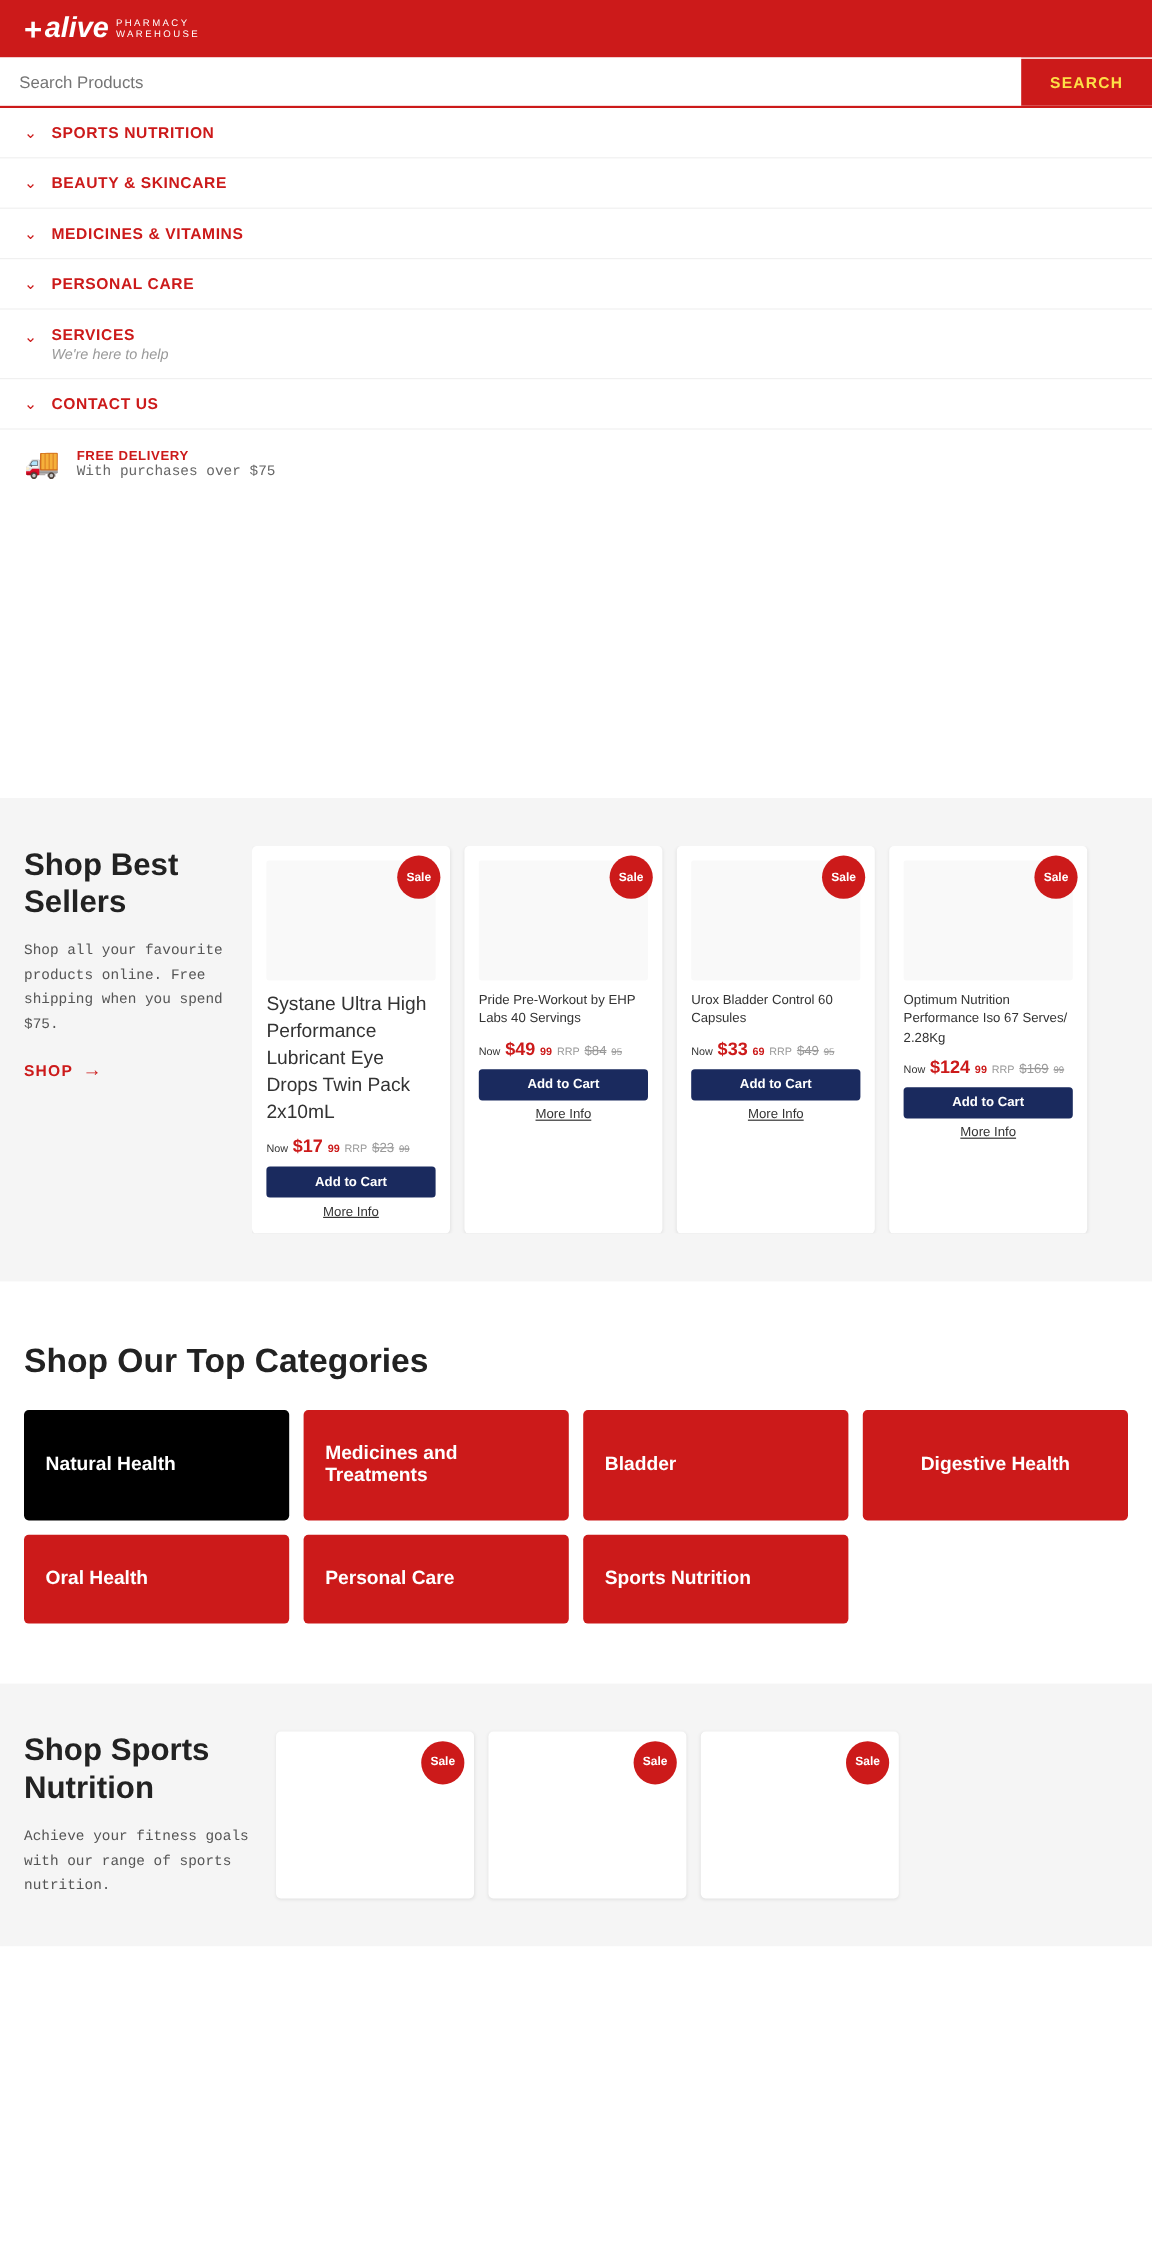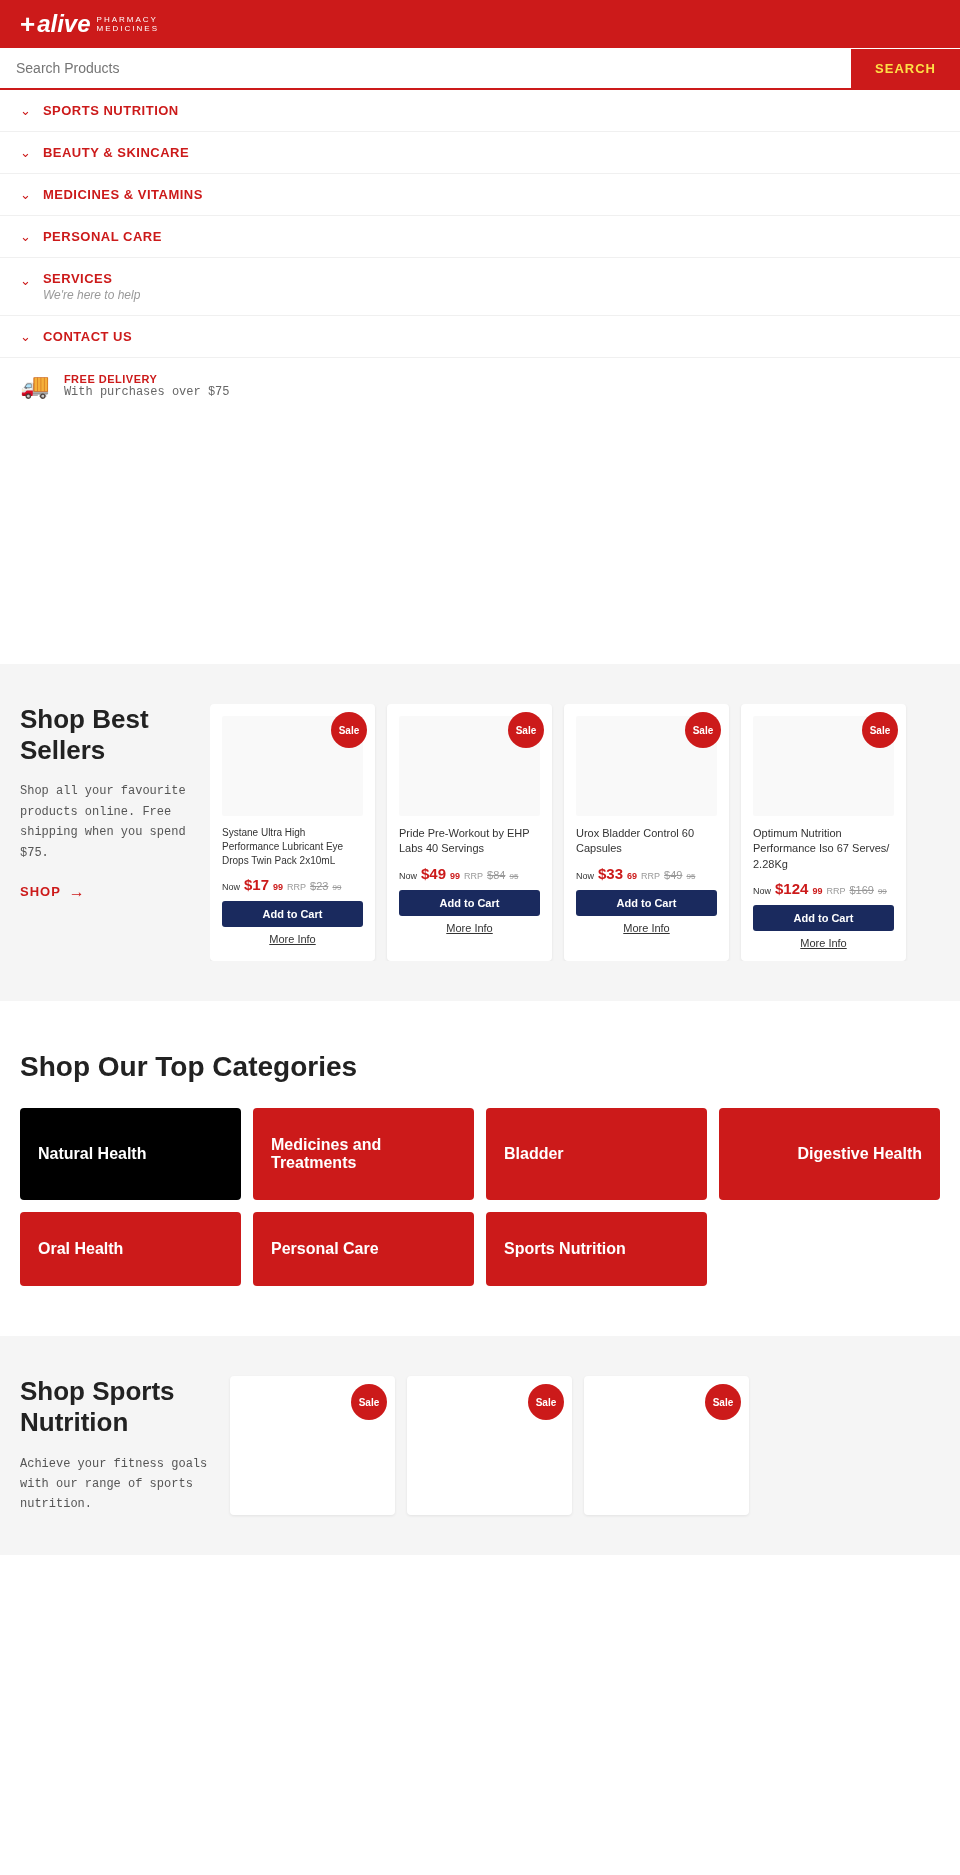--- a/index.html
+++ b/index.html
@@ -9,21 +9,21 @@
 <body>
 
 <div style="background:#cc1a1a; padding:10px 20px; display:flex; align-items:center; gap:15px;">
   <div style="display:flex; align-items:center; gap:2px;">
     <span style="color:white; font-size:26px; font-weight:900; line-height:1;">+</span>
     <div>
       <div style="display:flex; align-items:center; gap:6px;">
         <span style="color:white; font-size:24px; font-weight:900; font-style:italic;">alive</span>
         <div>
           <div style="color:white; font-size:8px; letter-spacing:2px;">PHARMACY</div>
-          <div style="color:white; font-size:8px; letter-spacing:2px;">MEDICINES</div>
+          <div style="color:white; font-size:8px; letter-spacing:2px;">WAREHOUSE</div>
         </div>
       </div>
     </div>
   </div>
 </div>
 
 <div style="display:flex; align-items:center; background:white; border-bottom:2px solid #cc1a1a;">
   <input type="text" style="flex: 1 1 0%; border: none; outline: none; padding: 12px 16px; font-size: 14px; color: rgb(153, 153, 153);" placeholder="Search Products">
   <button style="background:#cc1a1a; color:#fde047; border:none; padding:12px 24px; font-weight:bold; font-size:13px; cursor:pointer; letter-spacing:1px;">SEARCH</button>
 </div>
@@ -77,21 +77,21 @@
         <span>SHOP</span>
         <span style="font-size:16px;">→</span>
       </a>
     </div>
 
     <div style="display:flex; flex-wrap:wrap; gap:12px; flex:1; overflow:hidden;">
 
       <div style="background:white; border-radius:4px; padding:12px; width:165px; position:relative; box-shadow:0 1px 3px rgba(0,0,0,0.08);">
         <div style="position:absolute; top:8px; right:8px; background:#cc1a1a; color:white; border-radius:50%; width:36px; height:36px; display:flex; align-items:center; justify-content:center; font-size:10px; font-weight:bold;">Sale</div>
         <div style="height:100px; background:#f9f9f9; margin-bottom:10px; border-radius:2px;"></div>
-        <div style="font-size:10px; color:#333; margin-bottom:8px; line-height:1.4;">Systane Ultra High Performance Lubricant Eye Drops Twin Pack 2x10mL</div>
+        <div style="font-size:16px; color:#333; margin-bottom:8px; line-height:1.4;">Systane Ultra High Performance Lubricant Eye Drops Twin Pack 2x10mL</div>
         <div style="display:flex; align-items:baseline; gap:4px; margin-bottom:8px; flex-wrap:wrap;">
           <span style="font-size:9px; color:#333;">Now</span>
           <span style="font-size:15px; font-weight:bold; color:#cc1a1a;">$17</span>
             <sup style="font-size:9px; font-weight:bold; color:#cc1a1a;">99</sup>
           <span style="font-size:9px; color:#999;">RRP</span>
           <span style="font-size:11px; color:#999; text-decoration:line-through;">$23</span>
             <sup style="font-size:8px; color:#999; text-decoration:line-through;">99</sup>
         </div>
         <button style="background:#1a2a5e; color:white; border:none; padding:7px 10px; font-size:11px; border-radius:3px; cursor:pointer; width:100%; margin-bottom:6px; font-weight:bold;">Add to Cart</button>
         <a style="font-size:11px; color:#333; text-decoration:underline; cursor:pointer; display:block; text-align:center;">More Info</a>
@@ -148,21 +148,21 @@
     </div>
   </div>
 </div>
 
 <div style="background:white; padding:50px 20px;">
   <div style="font-size:28px; font-weight:bold; color:#222; margin-bottom:25px;">Shop Our Top Categories</div>
   <div style="display:grid; grid-template-columns:repeat(4,1fr); gap:12px;">
     <button style="background:#000000; color:white; border:none; padding:28px 18px; font-size:16px; font-weight:bold; border-radius:4px; cursor:pointer; text-align:left; min-height:70px;">Natural Health</button>
     <button style="background:#cc1a1a; color:white; border:none; padding:28px 18px; font-size:16px; font-weight:bold; border-radius:4px; cursor:pointer; text-align:left; min-height:70px;">Medicines and Treatments</button>
     <button style="background:#cc1a1a; color:white; border:none; padding:28px 18px; font-size:16px; font-weight:bold; border-radius:4px; cursor:pointer; text-align:left; min-height:70px;">Bladder</button>
-    <button style="background:#cc1a1a; color:white; border:none; padding:28px 18px; font-size:16px; font-weight:bold; border-radius:4px; cursor:pointer; text-align:right; min-height:70px;">Digestive Health</button>
+    <button style="background:#cc1a1a; color:white; border:none; padding:28px 18px; font-size:16px; font-weight:bold; border-radius:4px; cursor:pointer; text-align:center; min-height:70px;">Digestive Health</button>
     <button style="background:#cc1a1a; color:white; border:none; padding:28px 18px; font-size:16px; font-weight:bold; border-radius:4px; cursor:pointer; text-align:left; min-height:70px;">Oral Health</button>
     <button style="background:#cc1a1a; color:white; border:none; padding:28px 18px; font-size:16px; font-weight:bold; border-radius:4px; cursor:pointer; text-align:left; min-height:70px;">Personal Care</button>
     <button style="background:#cc1a1a; color:white; border:none; padding:28px 18px; font-size:16px; font-weight:bold; border-radius:4px; cursor:pointer; text-align:left; min-height:70px;">Sports Nutrition</button>
   </div>
 </div>
 
 <div style="background:#f5f5f5; padding:40px 20px;">
   <div style="display:flex; gap:20px;">
     <div style="width:190px; flex-shrink:0;">
       <div style="font-size:26px; font-weight:bold; color:#222; line-height:1.2; margin-bottom:15px;">Shop Sports Nutrition</div>

